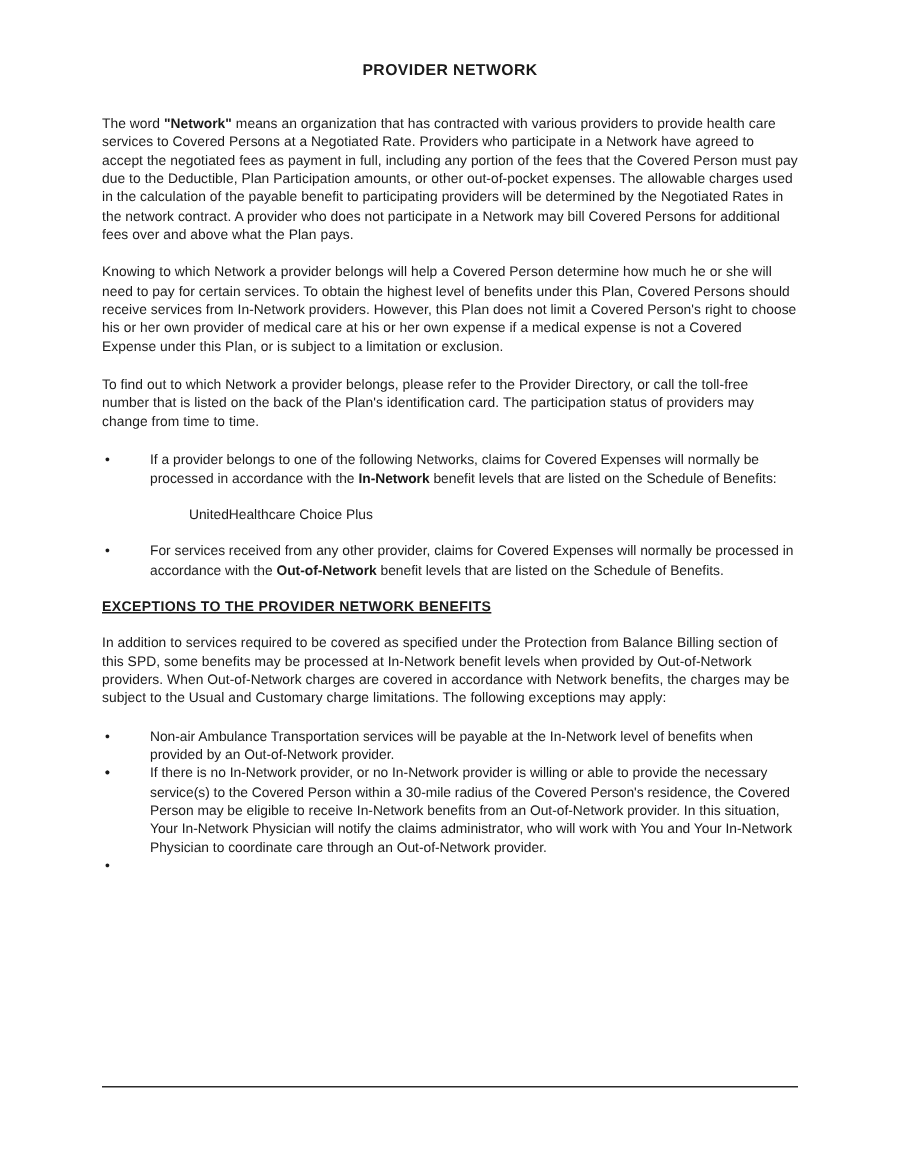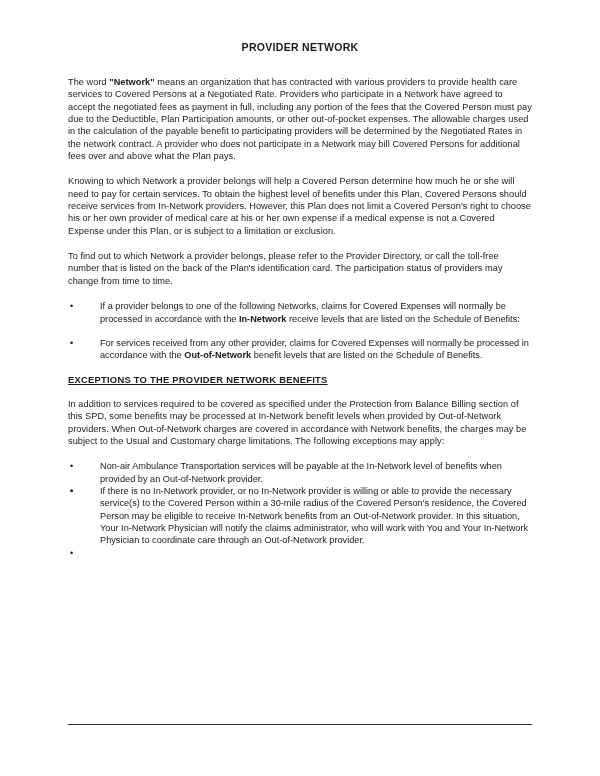--- a/index.html
+++ b/index.html
@@ -124,24 +124,25 @@
 
     <p class="body-text"><span>The word </span><b>"Network"</b><span> means an organization that has contracted with various providers to provide health care services to Covered Persons at a Negotiated Rate.  Providers who participate in a Network have agreed to accept the negotiated fees as payment in full, including any portion of the fees that the Covered Person must pay due to the Deductible, Plan Participation amounts, or other out-of-pocket expenses.  The allowable charges used in the calculation of the payable benefit to participating providers will be determined by the Negotiated Rates in the network contract.  A provider who does not participate in a Network may bill Covered Persons for additional fees over and above what the Plan pays.</span></p>
 
     <p class="body-text">Knowing to which Network a provider belongs will help a Covered Person determine how much he or she will need to pay for certain services.  To obtain the highest level of benefits under this Plan, Covered Persons should receive services from In-Network providers.  However, this Plan does not limit a Covered Person's right to choose his or her own provider of medical care at his or her own expense if a medical expense is not a Covered Expense under this Plan, or is subject to a limitation or exclusion.</p>
 
     <p class="body-text">To find out to which Network a provider belongs, please refer to the Provider Directory, or call the toll-free number that is listed on the back of the Plan's identification card.  The participation status of providers may change from time to time.</p>
 
     <ul class="bullets">
       <li>
         <span class="bullet-dot">•</span>
-        <span>If a provider belongs to one of the following Networks, claims for Covered Expenses will normally be processed in accordance with the </span><b>In-Network</b><span> receive levels that are listed on the Schedule of Benefits:</span>
+        <span>If a provider belongs to one of the following Networks, claims for Covered Expenses will normally be processed in accordance with the </span><b>In-Network</b><span> benefit levels that are listed on the Schedule of Benefits:</span>
       </li>
     </ul>
 
+    <div class="sub-item">UnitedHealthcare Choice Plus</div>
 
     <ul class="bullets">
       <li>
         <span class="bullet-dot">•</span>
         <span>For services received from any other provider, claims for Covered Expenses will normally be processed in accordance with the </span><b>Out-of-Network</b><span> benefit levels that are listed on the Schedule of Benefits.</span>
       </li>
     </ul>
 
     <h2 class="section-heading">EXCEPTIONS TO THE PROVIDER NETWORK BENEFITS</h2>
 

